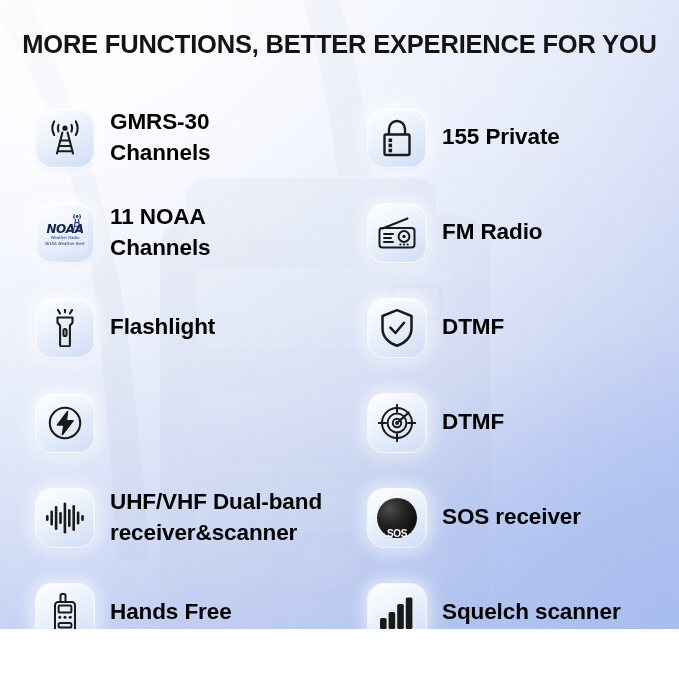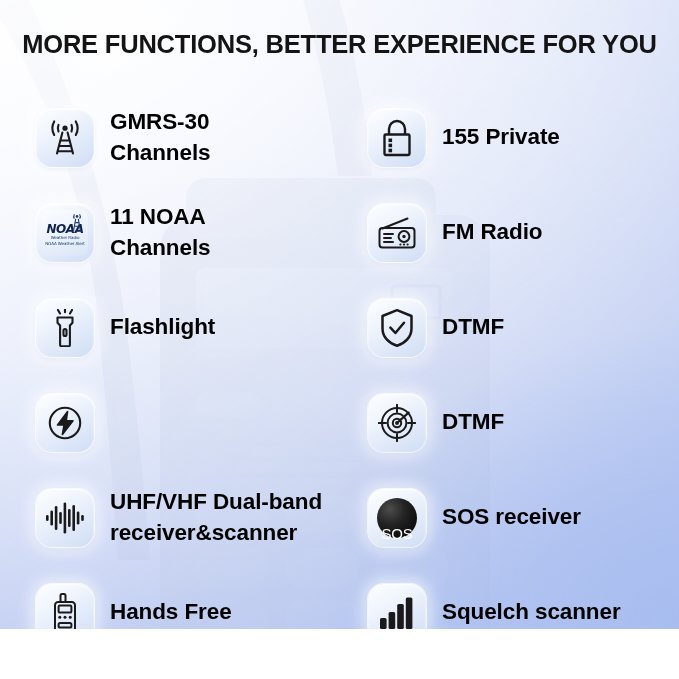--- a/index.html
+++ b/index.html
@@ -143,22 +143,22 @@
     width: 40px;
     height: 40px;
     border-radius: 50%;
     background: radial-gradient(70% 70% at 32% 28%, #4d4d4d 0%, #232323 55%, #111111 100%);
     display: flex;
     align-items: center;
     justify-content: center;
   }
   .sos-text {
     color: #ffffff;
-    font-size: 15px;
-    font-weight: normal;
+    font-size: 10px;
+    font-weight: bold;
     letter-spacing: -0.3px;
     font-family: "Liberation Sans", sans-serif;
     margin-top: 32px;
   }
 </style>
 </head>
 <body>
 
 <div id="page">
 

